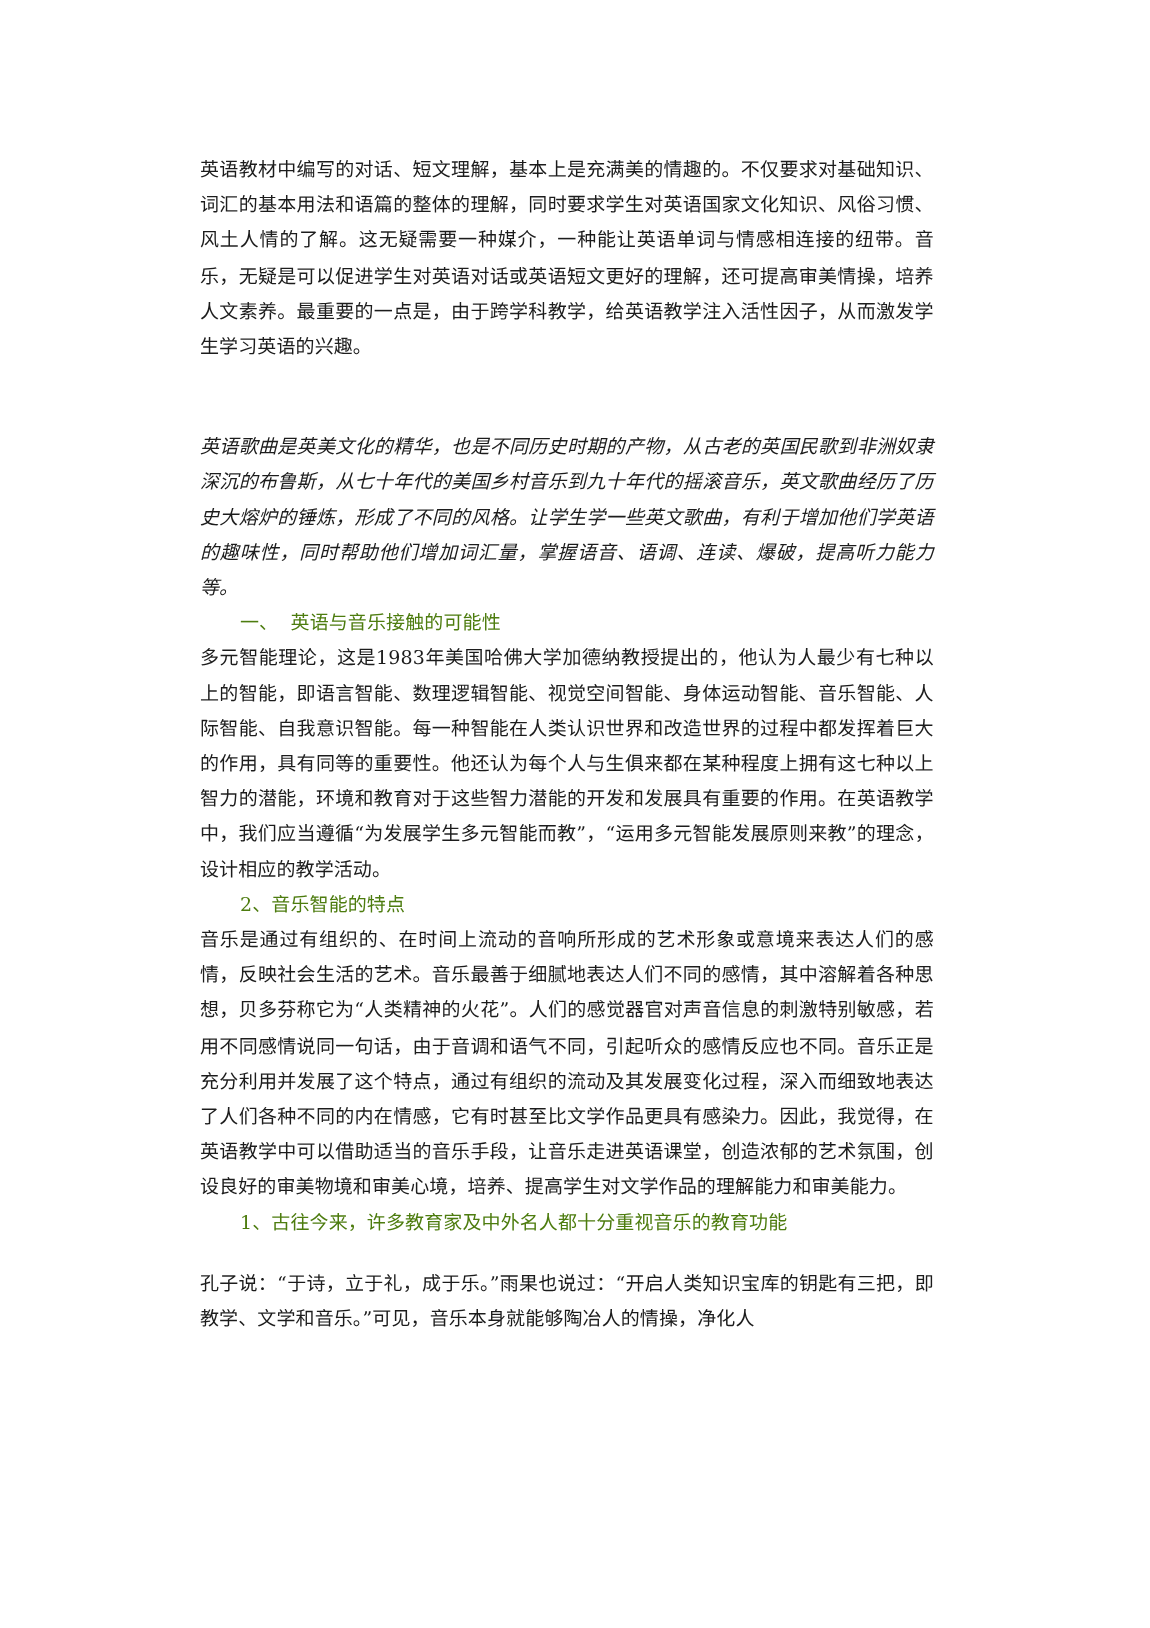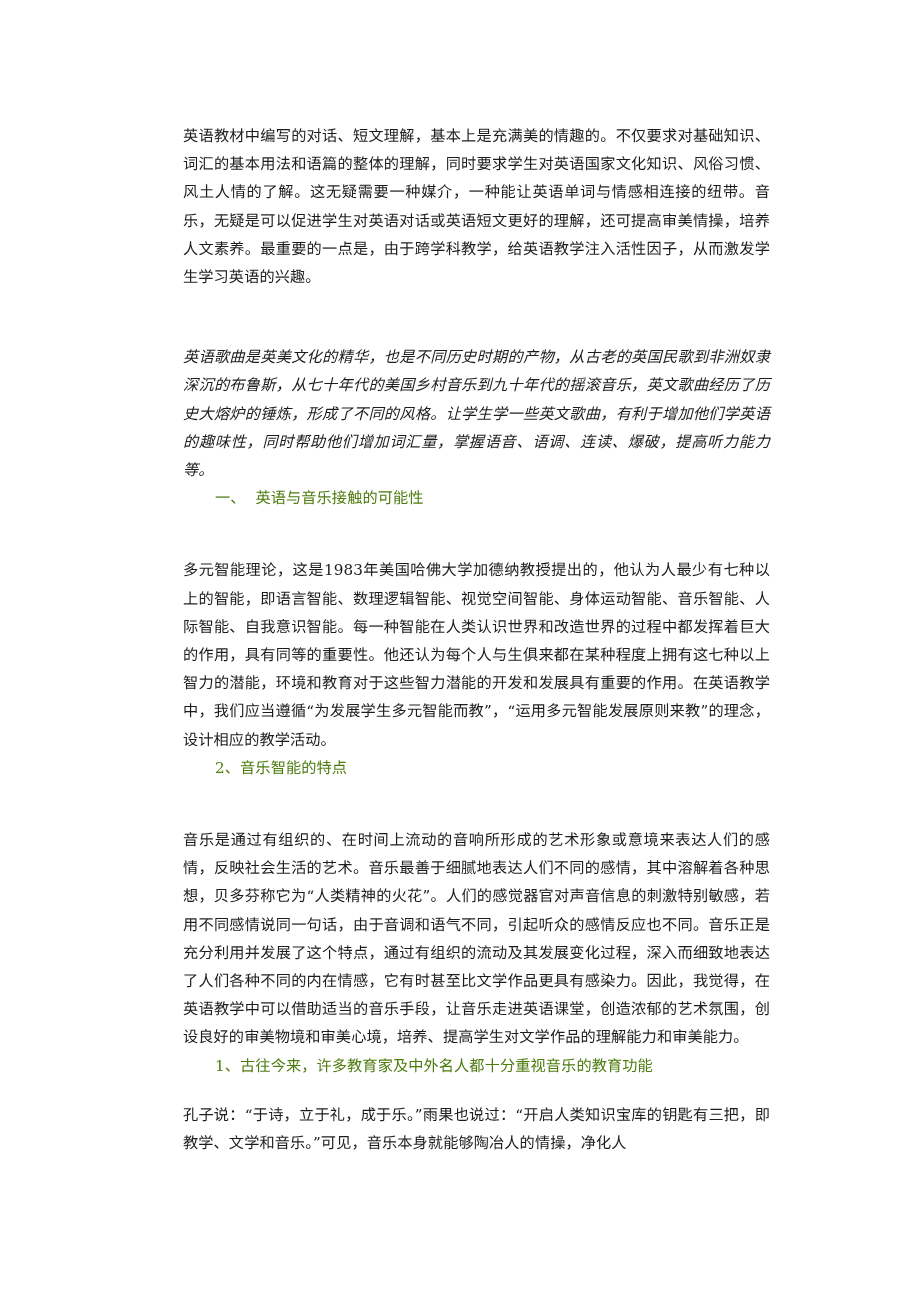--- a/index.html
+++ b/index.html
@@ -14,42 +14,42 @@
     width: 920px;
     height: 1302px;
     margin: 0 auto;
     background: #ffffff;
     overflow: hidden;
     box-sizing: border-box;
   }
 
   .content {
     position: absolute;
-    left: 183px;
+    left: 160px;
     top: 122px;
     width: 587px;
   }
 
   .para {
     font-family: "DejaVu Serif", "Liberation Serif", serif;
     font-size: 15.2px;
     line-height: 28.2px;
     color: #1c1c1c;
     text-align: justify;
     text-justify: inter-character;
     letter-spacing: 0.1px;
     margin: 0;
     word-break: break-all;
     -webkit-font-smoothing: antialiased;
   }
 
   
   .gap-lg { margin-top: 52px; font-style: italic; }
   .gap-hd { margin-top: 42px; }
-  .gap-after-hd { margin-top: 44px; }
+  .gap-after-hd { }
 
   .heading {
     font-family: "DejaVu Serif", "Liberation Serif", serif;
     font-size: 15.2px;
     line-height: 28.2px;
     color: #4d7c0f;
     text-align: left;
     margin: 0;
     padding-left: 32px;
     letter-spacing: 0.1px;

